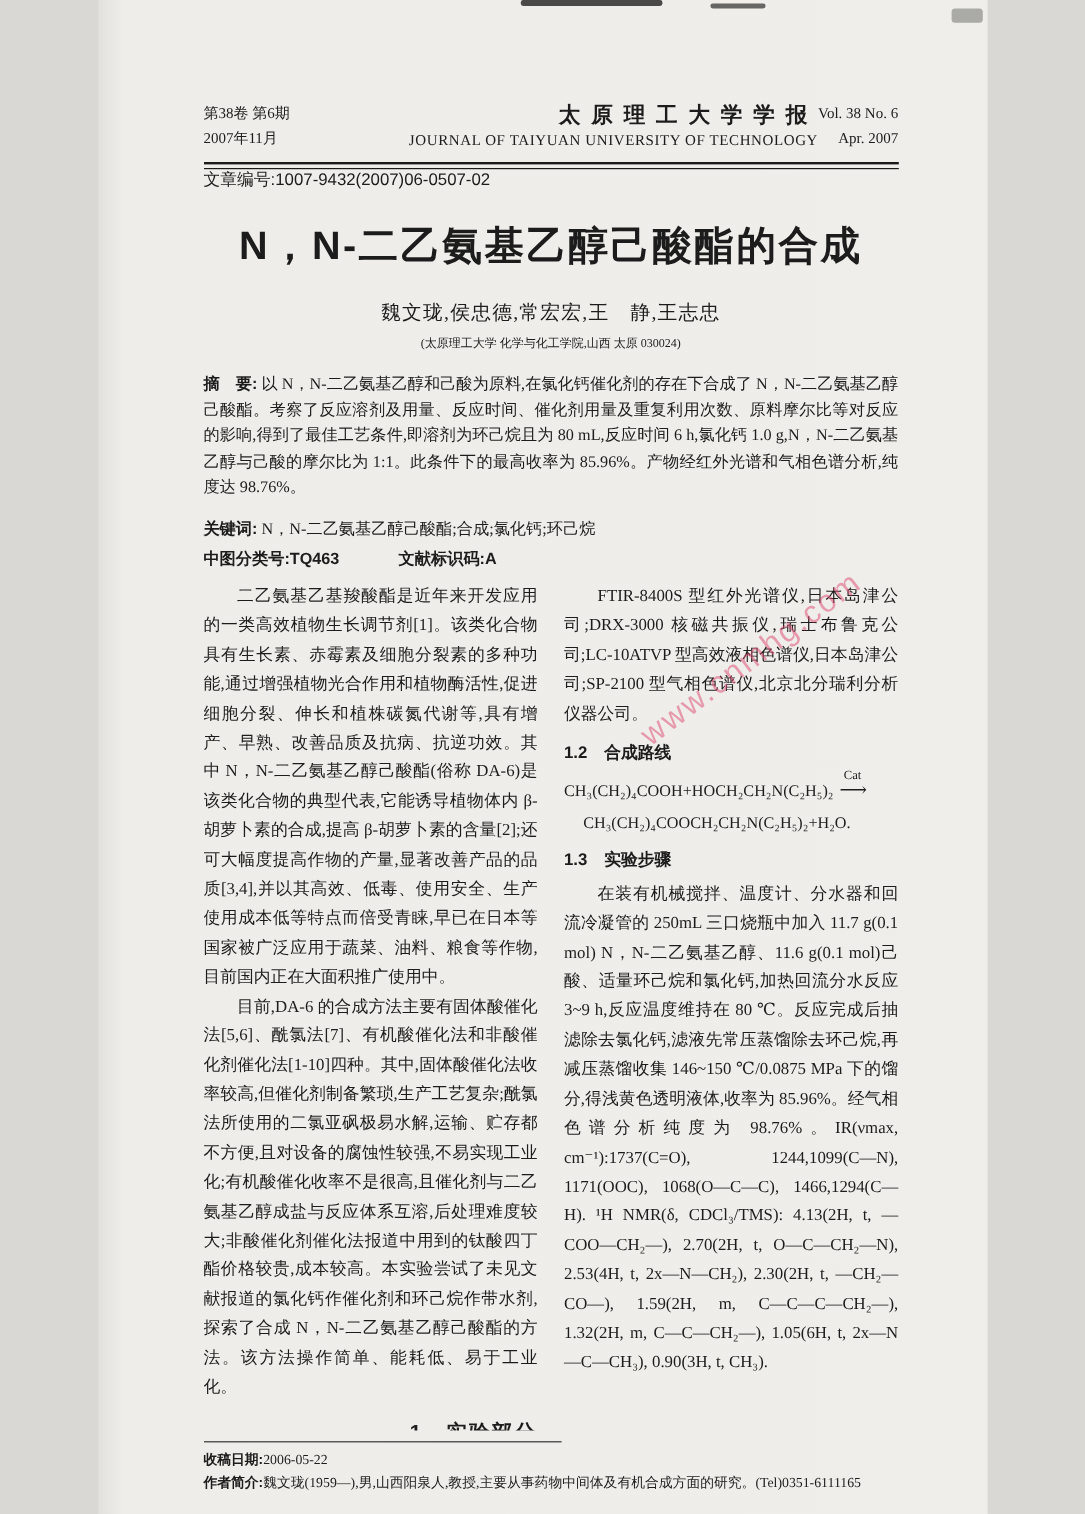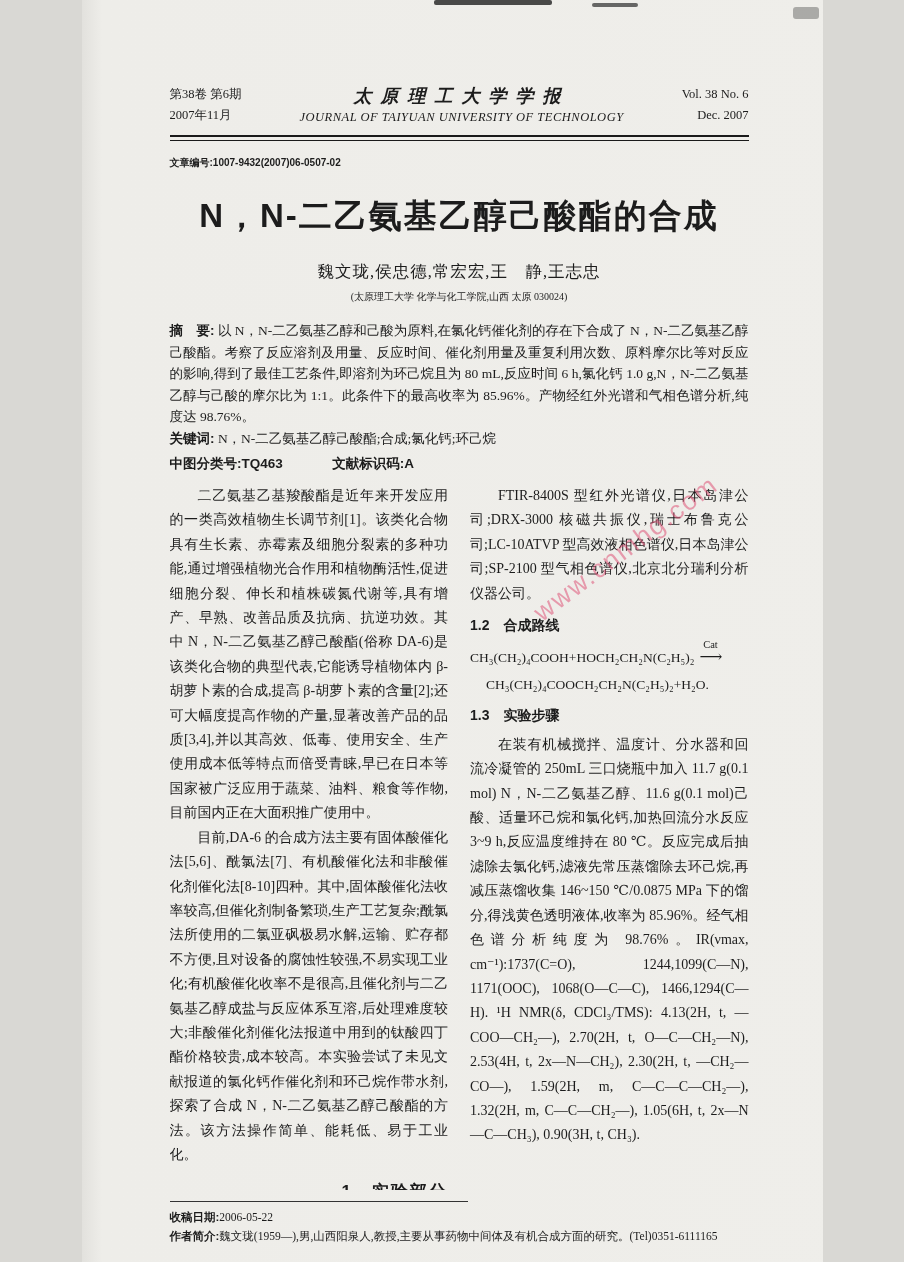--- a/index.html
+++ b/index.html
@@ -18,46 +18,46 @@
   
   .artifact { position: absolute; background: #2c2c2c; }
   .a1 { top: 0; left: 352px; width: 118px; height: 5px; border-radius: 2px; opacity: .85; }
   .a2 { top: 3px; left: 510px; width: 46px; height: 4px; border-radius: 2px; opacity: .7; }
   .a3 { top: 7px; right: 4px; width: 26px; height: 12px; border-radius: 3px; opacity: .35; }
 
   
   .journal-header { display: flex; justify-content: space-between; align-items: center; }
   .jh-left, .jh-right { font-size: 12.5px; line-height: 21px; white-space: nowrap; }
   .jh-right { text-align: right; }
-  .jh-center { text-align: center; flex: 1; font-style: italic; }
+  .jh-center { text-align: right; flex: 1; }
   .journal-cn {
     font-family: "Liberation Sans", "DejaVu Sans", sans-serif;
     font-weight: bold; font-size: 18px; letter-spacing: 9px; line-height: 22px;
   }
   .journal-en { font-size: 12.5px; letter-spacing: .5px; margin-top: 3px; }
 
   .rule { margin-top: 9px; height: 3px; border-top: 2.5px solid #1a1a1a; border-bottom: 1px solid #1a1a1a; }
 
   .blabel { font-family: "Liberation Sans", "DejaVu Sans", sans-serif; font-weight: bold; }
 
   .article-id {
-    margin-top: 15px; font-size: 10px;
-    font-family: "Liberation Sans", "DejaVu Sans", sans-serif; font-weight: bold;
+    margin-top: 0; font-size: 14px;
+    font-family: "Liberation Sans", "DejaVu Sans", sans-serif; font-weight: normal;
   }
 
   .title {
     margin: 24px 0 0 0; text-align: center;
     font-family: "Liberation Sans", "DejaVu Sans", sans-serif;
     font-weight: bold; font-size: 33px; letter-spacing: 2px;
   }
   .authors { margin-top: 22px; text-align: center; font-size: 16.5px; letter-spacing: 1px; }
   .affiliation { margin-top: 7px; text-align: center; font-size: 10px; }
 
   .abstract { margin: 16px 0 0 0; font-size: 13.5px; line-height: 21.5px; text-align: justify; }
-  .keywords { margin: 0 0 0 0; font-size: 13.5px; line-height: 21.5px; }
+  .keywords { margin: 13px 0 0 0; font-size: 13.5px; line-height: 21.5px; }
   .clc { margin: 6px 0 0 0; font-size: 13.5px; }
   .doc-code { margin-left: 46px; text-align: right; }
 
   
   .columns { display: flex; gap: 22px; margin-top: 11px; height: 706px; overflow: hidden; }
   .col { width: 50%; font-size: 14px; line-height: 24.4px; text-align: justify; }
   .para { margin: 0; text-indent: 2em; }
   .sec1 {
     margin: 13px 0 9px 0; font-family: "Liberation Sans", "DejaVu Sans", sans-serif;
     font-size: 17px; font-weight: bold; letter-spacing: 2px; text-align: right;
@@ -101,21 +101,21 @@
       <div class="jh-left">
         <div>第38卷 第6期</div>
         <div>2007年11月</div>
       </div>
       <div class="jh-center">
         <div class="journal-cn">太原理工大学学报</div>
         <div class="journal-en">JOURNAL OF TAIYUAN UNIVERSITY OF TECHNOLOGY</div>
       </div>
       <div class="jh-right">
         <div>Vol. 38  No. 6</div>
-        <div>Dec.  2007</div>
+        <div>Apr.  2007</div>
       </div>
     </div>
 
     <div class="rule"></div>
 
     <div class="article-id">文章编号:1007-9432(2007)06-0507-02</div>
 
     <h1 class="title">N，N-二乙氨基乙醇己酸酯的合成</h1>
     <div class="authors">魏文珑,侯忠德,常宏宏,王　静,王志忠</div>
     <div class="affiliation">(太原理工大学 化学与化工学院,山西 太原 030024)</div>
@@ -132,21 +132,21 @@
 
     <p class="clc">
       <span class="blabel">中图分类号:TQ463</span>
       <span class="blabel doc-code">文献标识码:A</span>
     </p>
 
     <div class="columns">
 
       <div class="col">
         <p class="para">二乙氨基乙基羧酸酯是近年来开发应用的一类高效植物生长调节剂[1]。该类化合物具有生长素、赤霉素及细胞分裂素的多种功能,通过增强植物光合作用和植物酶活性,促进细胞分裂、伸长和植株碳氮代谢等,具有增产、早熟、改善品质及抗病、抗逆功效。其中 N，N-二乙氨基乙醇己酸酯(俗称 DA-6)是该类化合物的典型代表,它能诱导植物体内 β-胡萝卜素的合成,提高 β-胡萝卜素的含量[2];还可大幅度提高作物的产量,显著改善产品的品质[3,4],并以其高效、低毒、使用安全、生产使用成本低等特点而倍受青睐,早已在日本等国家被广泛应用于蔬菜、油料、粮食等作物,目前国内正在大面积推广使用中。</p>
-        <p class="para">目前,DA-6 的合成方法主要有固体酸催化法[5,6]、酰氯法[7]、有机酸催化法和非酸催化剂催化法[8-10]四种。其中,固体酸催化法收率较高,但催化剂制备繁琐,生产工艺复杂;酰氯法所使用的二氯亚砜极易水解,运输、贮存都不方便,且对设备的腐蚀性较强,不易实现工业化;有机酸催化收率不是很高,且催化剂与二乙氨基乙醇成盐与反应体系互溶,后处理难度较大;非酸催化剂催化法报道中用到的钛酸四丁酯价格较贵,成本较高。本实验尝试了未见文献报道的氯化钙作催化剂和环己烷作带水剂,探索了合成 N，N-二乙氨基乙醇己酸酯的方法。该方法操作简单、能耗低、易于工业化。</p>
+        <p class="para">目前,DA-6 的合成方法主要有固体酸催化法[5,6]、酰氯法[7]、有机酸催化法和非酸催化剂催化法[1-10]四种。其中,固体酸催化法收率较高,但催化剂制备繁琐,生产工艺复杂;酰氯法所使用的二氯亚砜极易水解,运输、贮存都不方便,且对设备的腐蚀性较强,不易实现工业化;有机酸催化收率不是很高,且催化剂与二乙氨基乙醇成盐与反应体系互溶,后处理难度较大;非酸催化剂催化法报道中用到的钛酸四丁酯价格较贵,成本较高。本实验尝试了未见文献报道的氯化钙作催化剂和环己烷作带水剂,探索了合成 N，N-二乙氨基乙醇己酸酯的方法。该方法操作简单、能耗低、易于工业化。</p>
         <h2 class="sec1">1　实验部分</h2>
         <h3 class="sub">0.8　试剂与仪器</h3>
         <p class="para">己酸、二乙氨基乙醇、环己烷、氯化钙为分析纯。</p>
       </div>
 
       <div class="col">
         <p class="para">FTIR-8400S 型红外光谱仪,日本岛津公司;DRX-3000 核磁共振仪,瑞士布鲁克公司;LC-10ATVP 型高效液相色谱仪,日本岛津公司;SP-2100 型气相色谱仪,北京北分瑞利分析仪器公司。</p>
         <h3 class="sub">1.2　合成路线</h3>
 
         <div class="equation">

